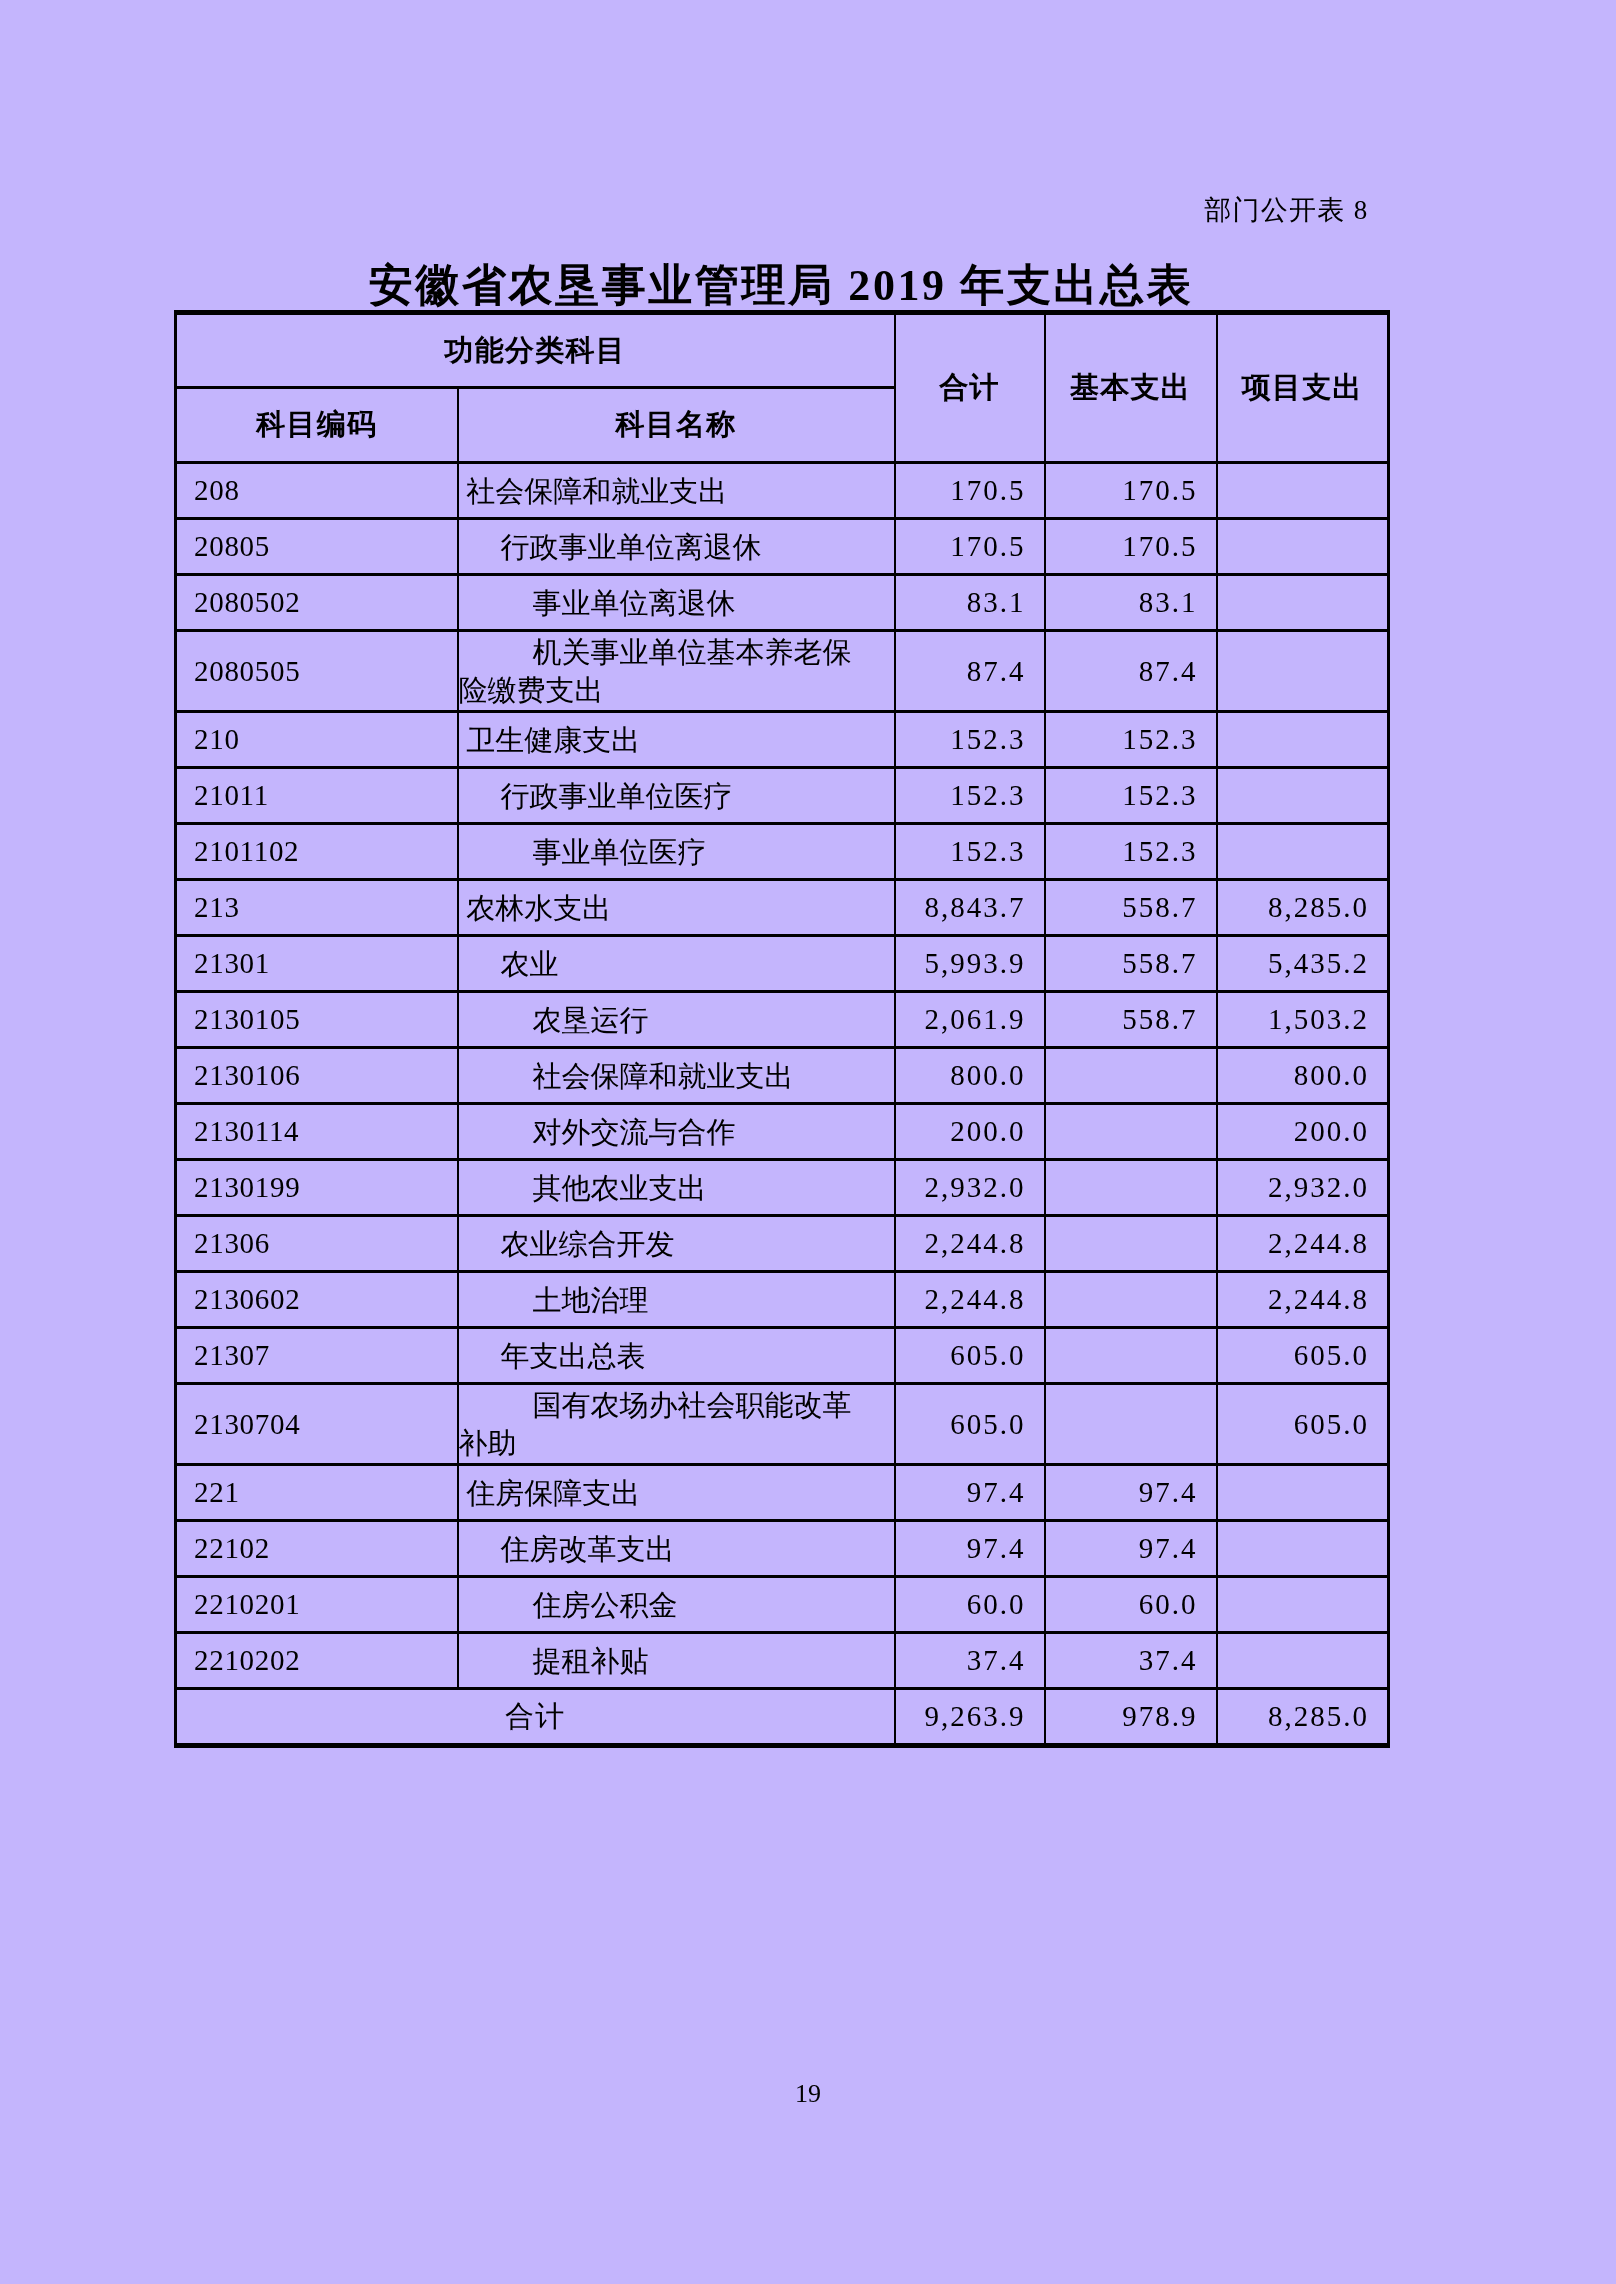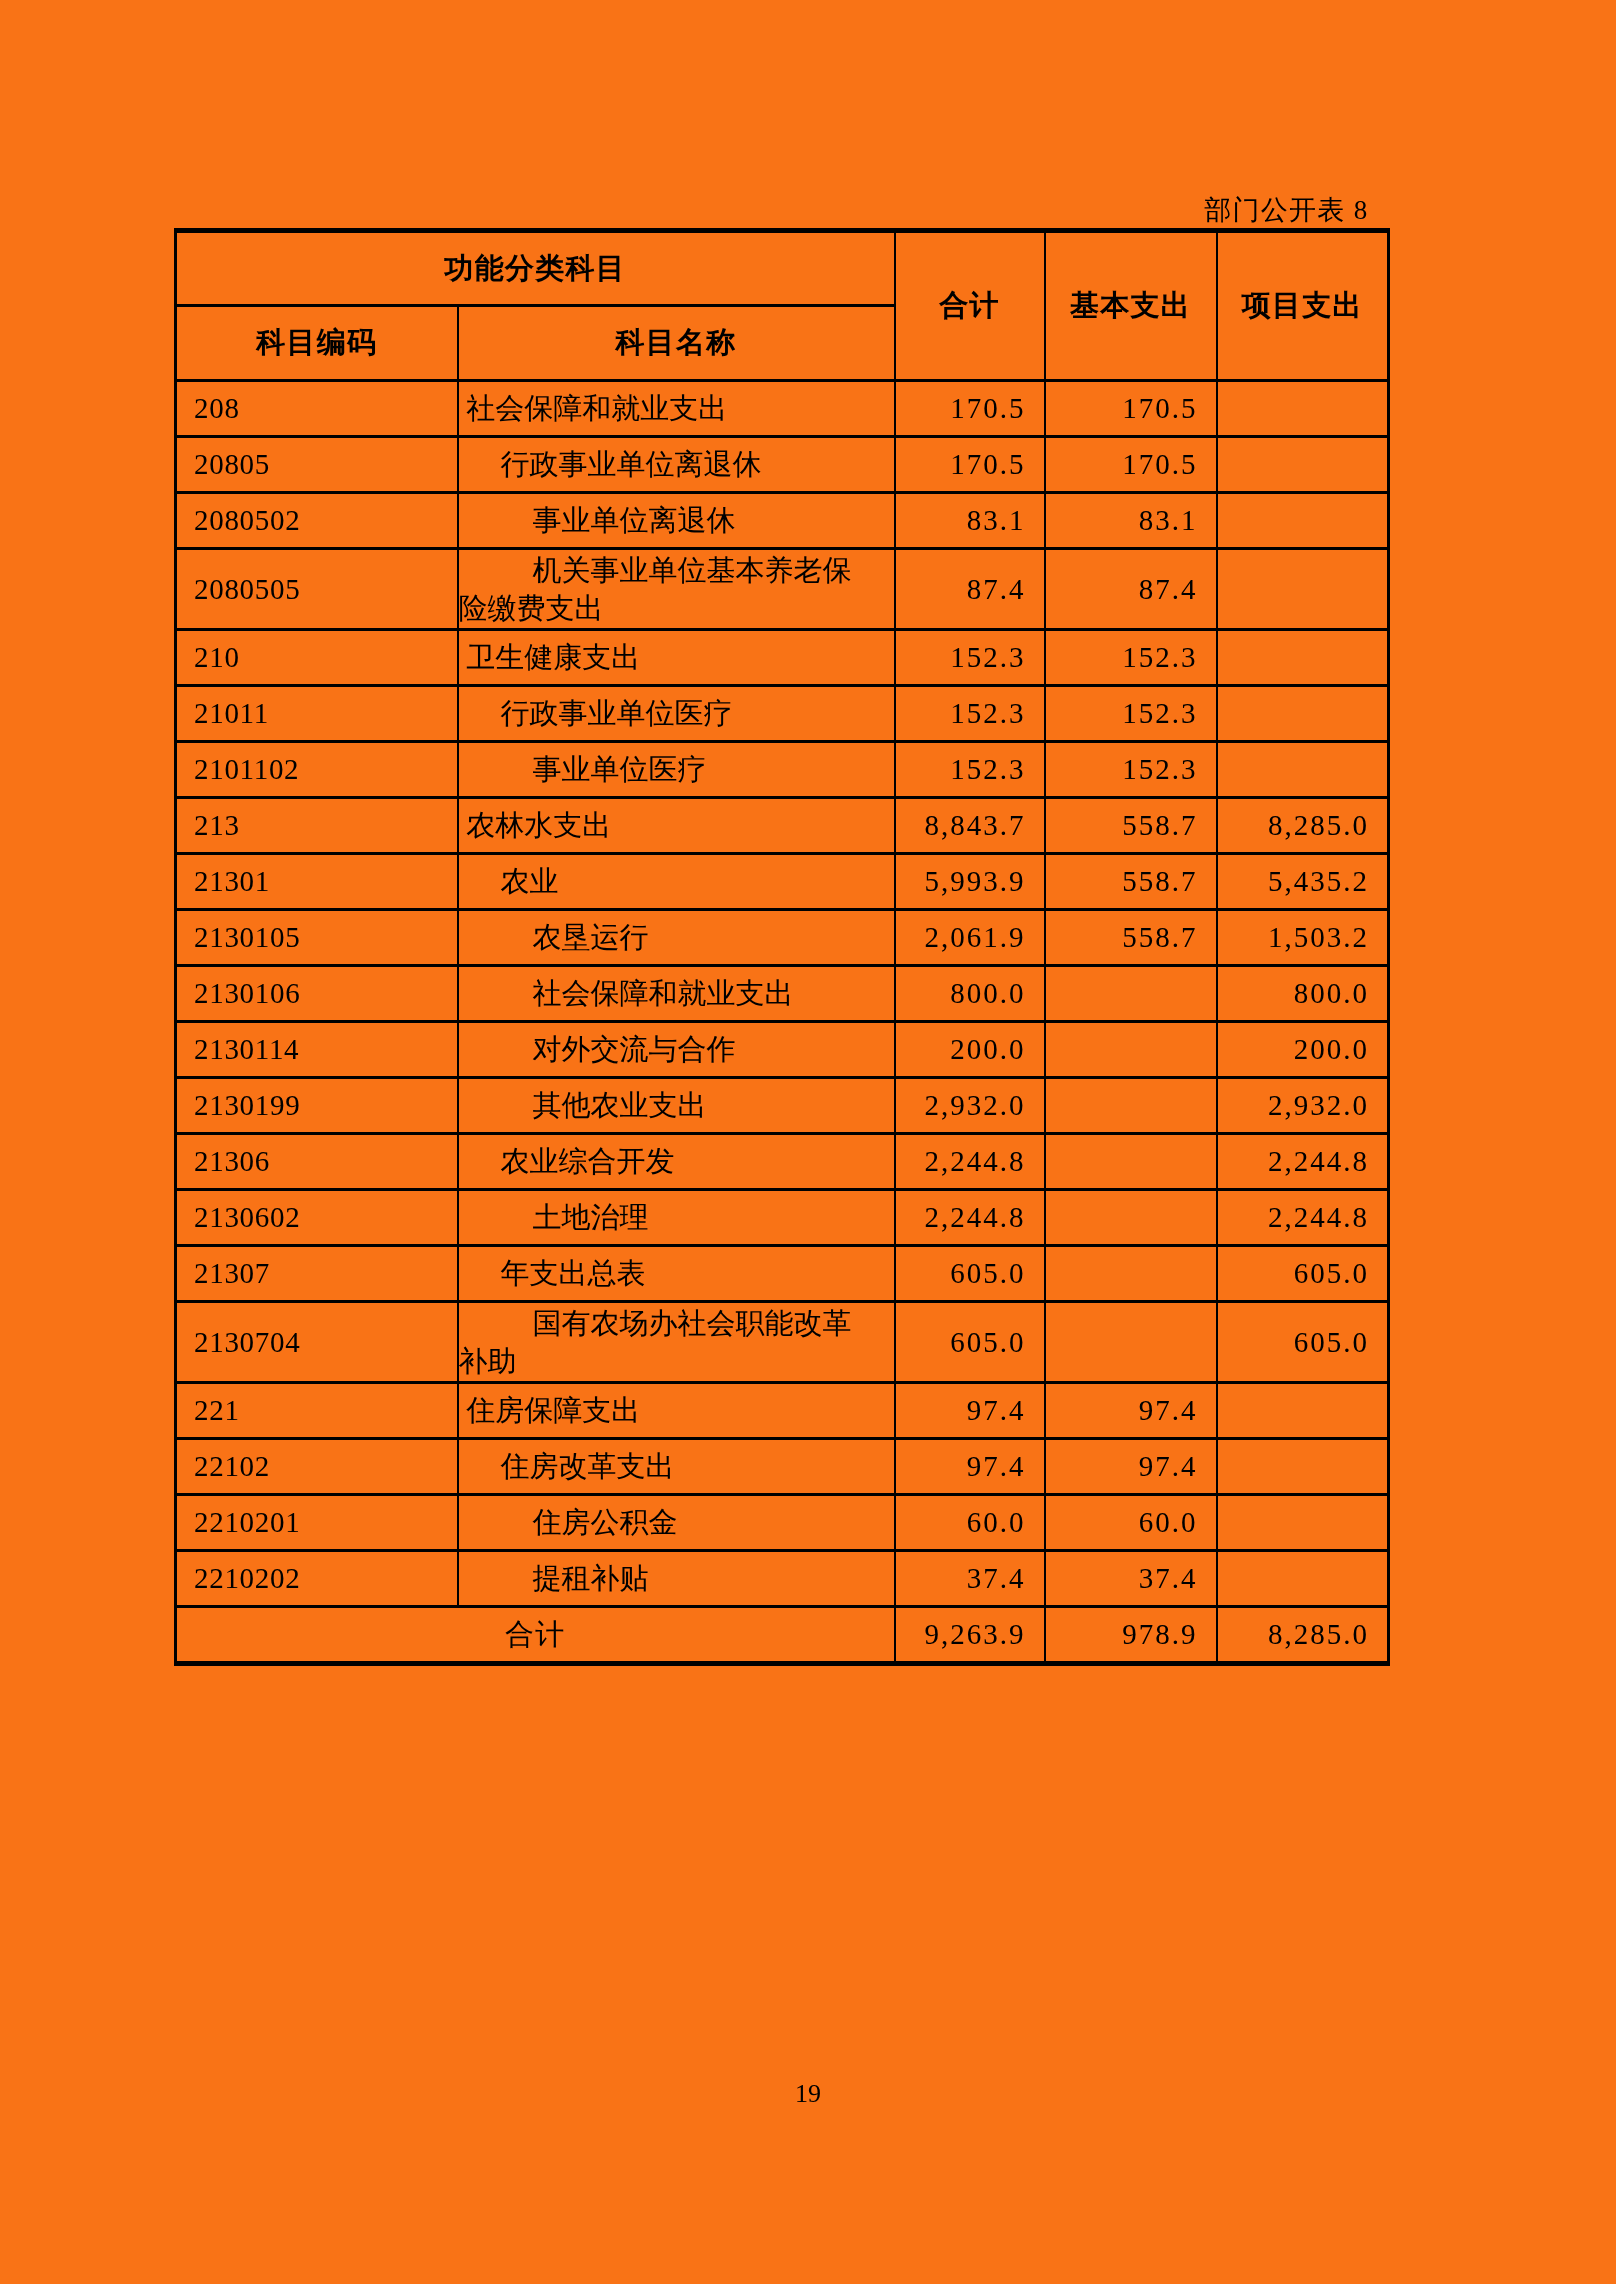--- a/index.html
+++ b/index.html
@@ -5,21 +5,21 @@
   * { margin: 0; padding: 0; box-sizing: border-box; }
   html, body { background: #e8e8e8; }
   body {
     font-family: "Liberation Serif", "DejaVu Serif", serif;
     color: #000;
   }
   .page {
     position: relative;
     width: 1616px;
     height: 2284px;
-    background: #f97316;
+    background: #c4b5fd;
     margin: 0 auto;
     overflow: hidden;
   }
   .content {
     position: absolute;
     left: 174px;
     top: 0;
     width: 1214px;
   }
   .doc-label {
@@ -104,20 +104,21 @@
   }
 </style>
 </head>
 <body>
 
 <div class="page">
   <div class="content">
 
     <div class="doc-label">部门公开表 8</div>
 
+    <h1 class="title">安徽省农垦事业管理局 2019 年支出总表</h1>
 
 
     <table class="main-table">
       <colgroup>
         <col style="width:282px">
         <col style="width:437px">
         <col style="width:150px">
         <col style="width:172px">
         <col style="width:172px">
       </colgroup>

